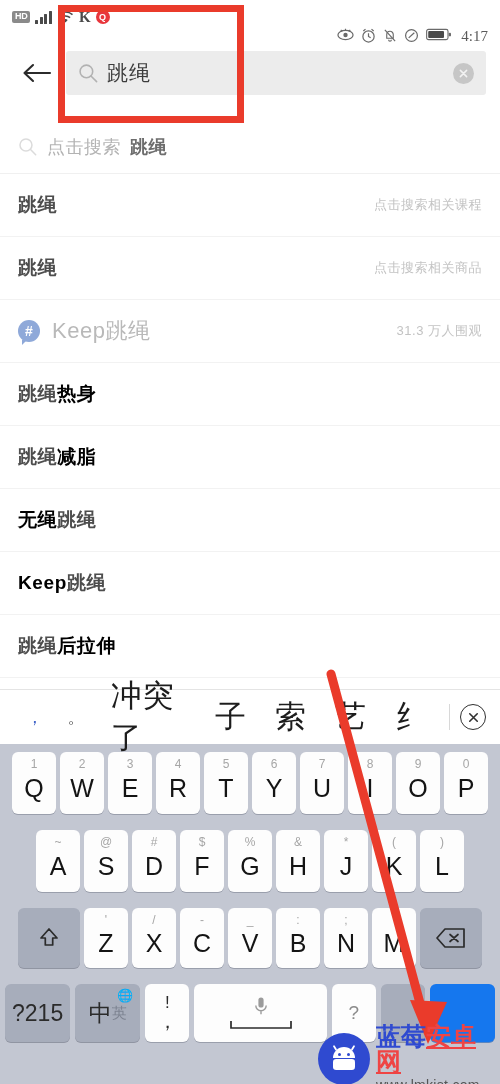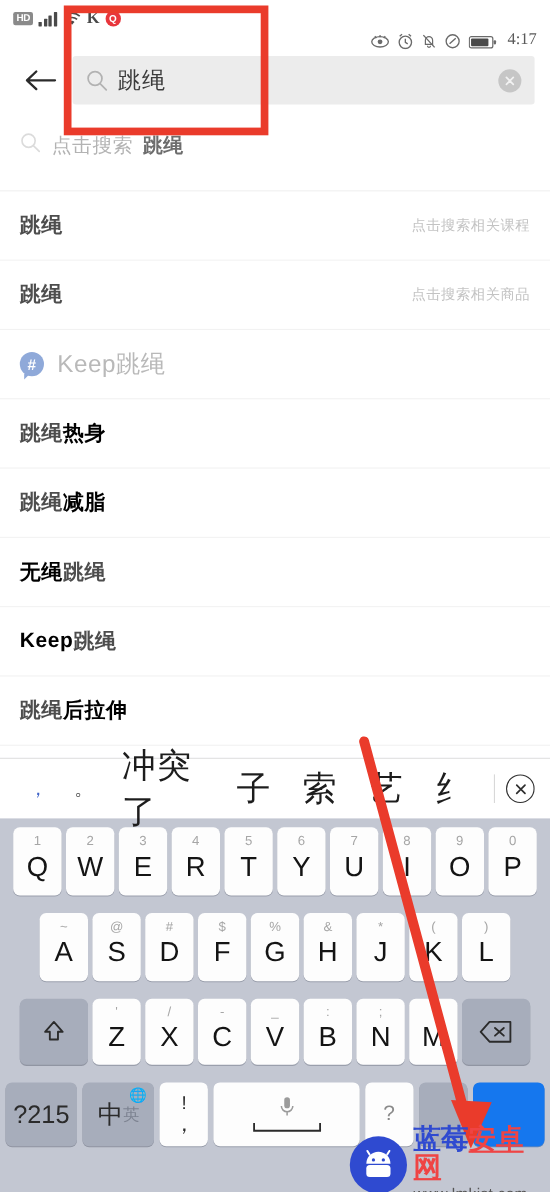--- a/index.html
+++ b/index.html
@@ -11,21 +11,21 @@
   }
   #app { position: relative; width: 500px; height: 1084px; background: #fff; }
 
   
   .statusbar {
     position: absolute; top: 0; left: 0; width: 500px; height: 34px;
     display: flex; align-items: center; padding: 0 12px;
     color: #6a6a6a;
   }
   .sb-left { display: flex; align-items: center; gap: 5px; }
-  .sb-right { margin-left: auto; display: flex; align-items: flex-end; gap: 7px; margin-top: 38px; }
+  .sb-right { margin-left: auto; display: flex; align-items: flex-start; gap: 7px; margin-top: 38px; }
   .hd-badge {
     font-size: 9px; font-weight: bold; color: #fff; background: #8a8a8a;
     border-radius: 2px; padding: 1px 3px; line-height: 1.1; letter-spacing: -.3px;
   }
   .bars { display: flex; align-items: flex-end; gap: 1.5px; height: 13px; }
   .bars i { display: block; width: 3px; background: #4a4a4a; border-radius: .5px; }
   .bars i:nth-child(1){height:4px}
   .bars i:nth-child(2){height:7px}
   .bars i:nth-child(3){height:10px}
   .bars i:nth-child(4){height:13px}
@@ -55,21 +55,21 @@
   .sb-value { font-size: 21px; color: #3c3c3c; letter-spacing: 1px; }
   .clear-btn {
     margin-left: auto; width: 21px; height: 21px; border-radius: 50%;
     background: #c6c6c6; display: flex; align-items: center; justify-content: center;
   }
   .clear-btn svg { display: block; }
 
   
   .sugg-list { position: absolute; top: 120px; left: 0; width: 500px; }
   .hint-row {
-    height: 54px; display: flex; padding: 0 18px;
+    height: 54px; display: flex; align-items: center; padding: 0 18px;
     border-bottom: 1px solid #f0f0f0;
   }
   .hint-row .mag2 { width: 19px; height: 19px; opacity: .35; margin-right: 10px; }
   .hint-gray { font-size: 18px; color: #b3b3b3; letter-spacing: .5px; }
   .hint-strong { font-size: 18px; color: #6d6d6d; font-weight: bold; margin-left: 9px; letter-spacing: .5px; }
 
   .srow {
     height: 63px; display: flex; align-items: center; padding: 0 18px;
     border-bottom: 1px solid #f2f2f2; position: relative;
   }
@@ -267,20 +267,21 @@
       <span class="title">
         <span class="m-bold">跳绳</span>
         <span class="m-gray"></span>
       </span>
       <span class="meta">点击搜索相关商品</span>
     </div>
 
     <div class="srow">
       <span class="hash-icon">#</span>
       <span class="tag-title">Keep跳绳</span>
+      <span class="meta">31.3 万人围观</span>
     </div>
 
     <div class="srow">
       <span class="title">
         <span class="m-bold">跳绳</span>
         <span class="m-gray">热身</span>
       </span>
       <span class="meta"></span>
     </div>
 

